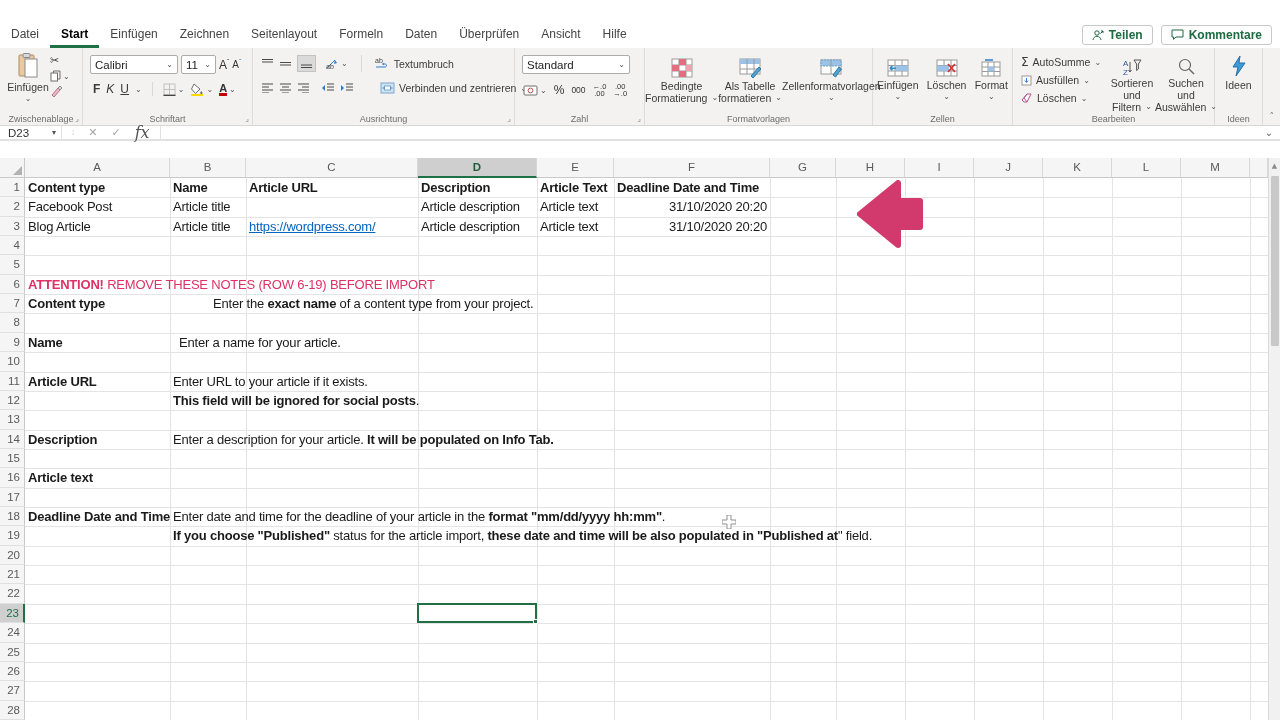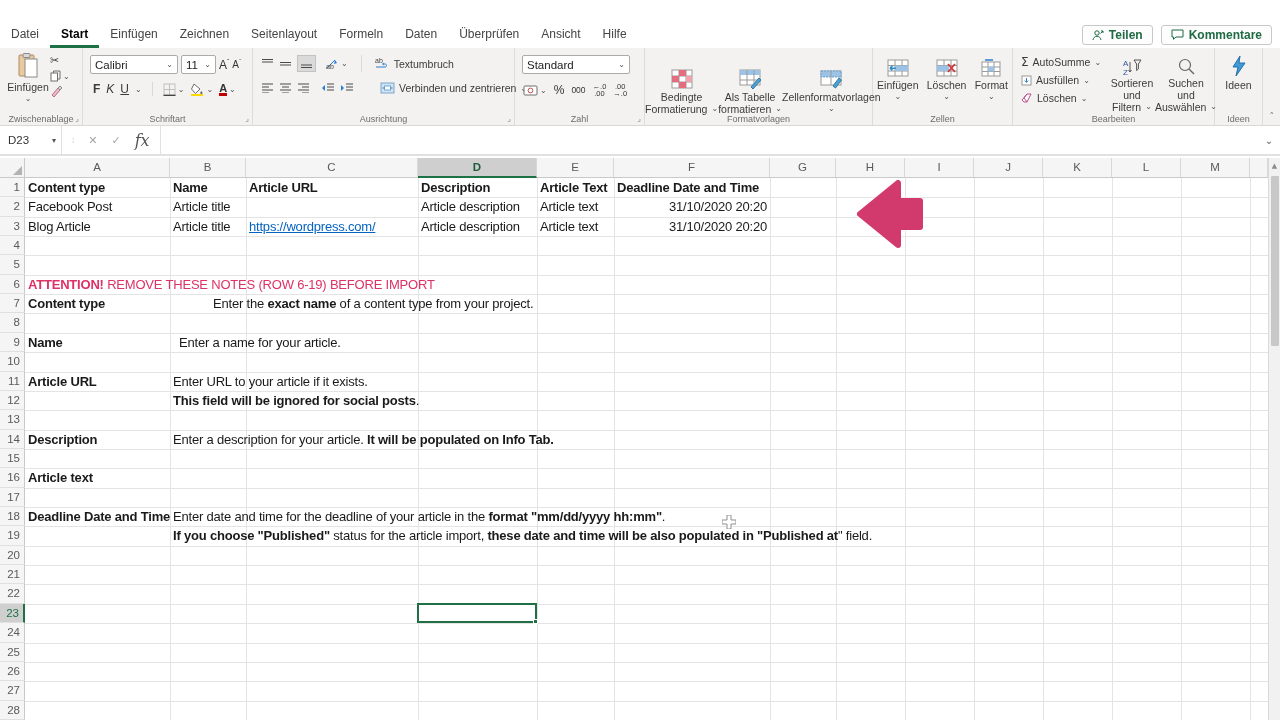--- a/index.html
+++ b/index.html
@@ -37,21 +37,21 @@
   .combo { background:#fff; border:1px solid #ababab; border-radius:2px; height:19px; display:flex; align-items:center; justify-content:space-between; padding:0 4px; font-size:11.5px; color:#222; }
   .mini { display:flex; align-items:center; gap:2px; }
   .sep-v { width:1px; background:#d9d9d9; margin:0 4px; align-self:stretch; }
   .alignico { display:inline-block; }
   .selbtn { background:#dadada; border:1px solid #c2c2c2; }
   .rowlbl { display:flex; align-items:center; gap:4px; white-space:nowrap; }
   .smallstack { font-size:10.5px; }
   .smallstack .rowlbl { height:18px; }
 
   
-  .fbar { position:absolute; top:126px; left:0; width:1280px; height:30px; background:#fff; border-bottom:2px solid #e1e1e1; display:flex; align-items:stretch; }
+  .fbar { position:absolute; top:126px; left:0; width:1280px; height:15px; background:#fff; border-bottom:2px solid #e1e1e1; display:flex; align-items:stretch; }
   .namebox { width:62px; border-right:1px solid #e1e1e1; display:flex; align-items:center; justify-content:space-between; padding:0 5px 0 8px; font-size:11.5px; color:#333; }
   .fbtns { display:flex; align-items:center; gap:14px; padding:0 10px; color:#9b9b9b; font-size:11px; border-right:1px solid #e1e1e1; }
   .fx { font-family:"DejaVu Serif",serif; font-style:italic; color:#555; font-size:16px; }
   .finput { flex:1; }
   .fexpand { width:22px; display:flex; align-items:center; justify-content:center; color:#666; font-size:10px; font-family:"DejaVu Sans",sans-serif; }
 
   
   #grid { position:absolute; top:158px; left:0; width:1280px; height:562px; background:#fff; overflow:hidden; }
   .corner { position:absolute; left:0; top:0; width:25px; height:20px; background:#f4f4f4; border-right:1px solid #c9c9c9; border-bottom:1px solid #c9c9c9; }
   .corner:after { content:""; position:absolute; right:2px; bottom:2px; border-style:solid; border-width:0 0 9px 9px; border-color:transparent transparent #b2b2b2 transparent; }
@@ -369,21 +369,21 @@
         <span style="font-size:12px; color:#333;">%</span>
         <span style="font-size:8.5px; color:#333;">000</span>
         <span style="font-size:7.5px; color:#333; line-height:7px; text-align:center;">←.0<br>.00</span>
         <span style="font-size:7.5px; color:#333; line-height:7px; text-align:center;">.00<br>→.0</span>
       </div>
       <span class="glabel">Zahl</span>
       <span class="launcher">⌟</span>
     </div>
 
     <div class="rgroup" style="width:228px">
-      <div style="display:flex; justify-content:space-around; padding-top:16px;">
+      <div style="display:flex; justify-content:space-around; padding-top:5px;">
         <div class="bigbtn" style="width:76px">
           <svg width="22" height="20" viewBox="0 0 22 20">
               <rect x="1" y="1" width="20" height="18" fill="#fff" stroke="#9a9a9a"></rect>
               <line x1="8" y1="1" x2="8" y2="19" stroke="#9a9a9a"></line>
               <line x1="15" y1="1" x2="15" y2="19" stroke="#9a9a9a"></line>
               <line x1="1" y1="7" x2="21" y2="7" stroke="#9a9a9a"></line>
               <line x1="1" y1="13" x2="21" y2="13" stroke="#9a9a9a"></line>
               <rect x="8" y="1" width="7" height="6" fill="#e46d7f"></rect>
               <rect x="1" y="7" width="7" height="6" fill="#e46d7f"></rect>
               <rect x="15" y="7" width="6" height="6" fill="#f0a3ae"></rect>

